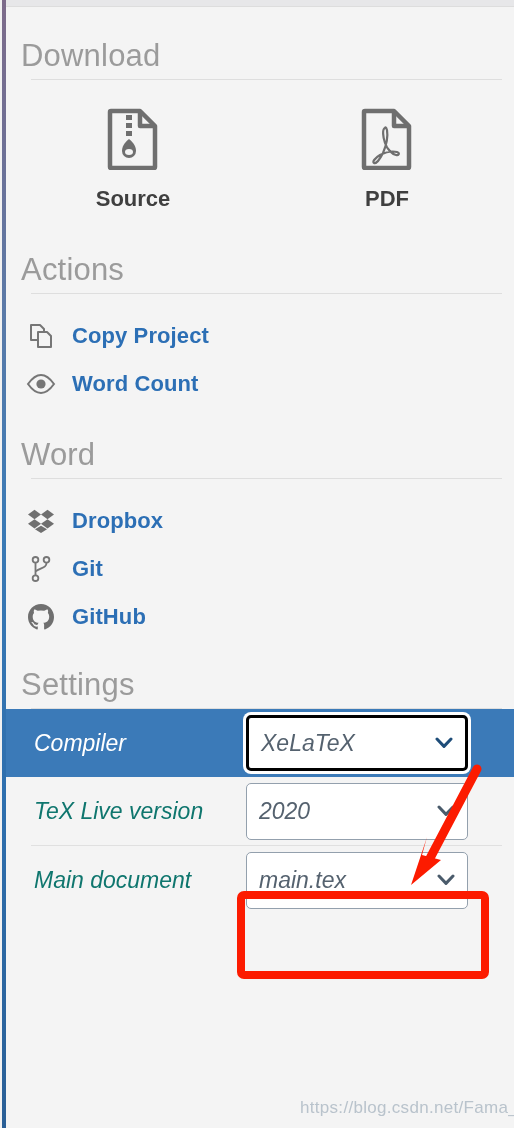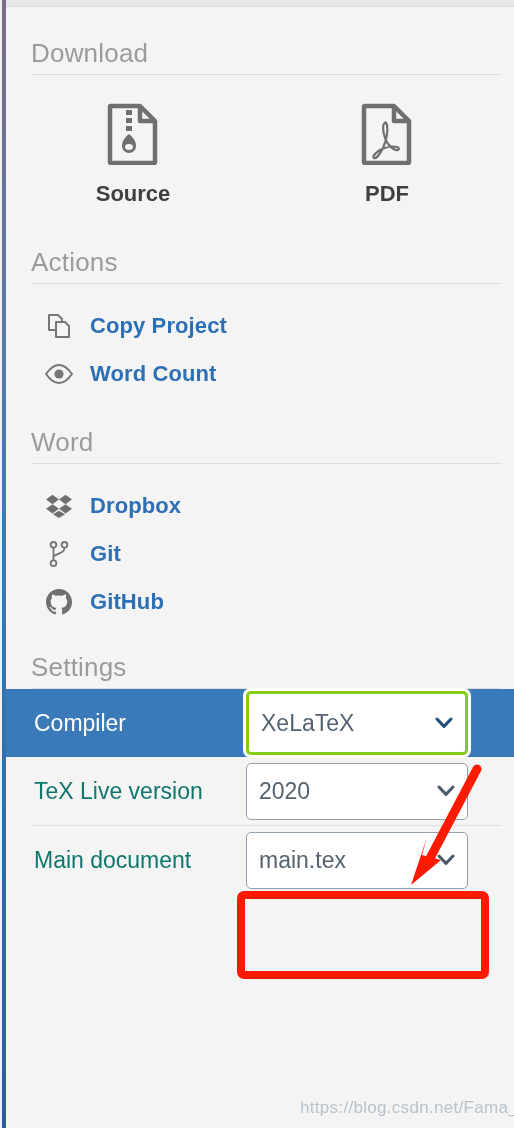--- a/index.html
+++ b/index.html
@@ -41,24 +41,24 @@
 
   .panel {
     position: absolute;
     left: 6px; top: 7px; right: 0; bottom: 0;
     background: #f4f4f4;
     padding: 0;
   }
 
   
   .section-header {
-    font-size: 26px;
+    font-size: 31px;
     color: #9b9b9b;
     font-weight: 400;
-    padding: 0 0 8px 25px;
+    padding: 0 0 8px 15px;
     line-height: 1;
     letter-spacing: 0.2px;
   }
   .section-rule {
     height: 1px;
     background: #dedede;
     margin: 0 12px 0 25px;
   }
 
   
@@ -87,21 +87,21 @@
   }
 
   
   .actions-section { padding-top: 26px; }
   .sync-section { padding-top: 27px; }
   .link-list { padding: 18px 0 4px 0; }
   .link-row {
     display: flex;
     align-items: center;
     height: 48px;
-    padding-left: 38px;
+    padding-left: 20px;
     text-decoration: none;
     cursor: pointer;
     text-align: right;
   }
   .link-row .ico {
     width: 30px;
     height: 30px;
     display: flex;
     align-items: center;
     justify-content: center;
@@ -121,20 +121,21 @@
     height: 1px;
     background: #dedede;
     margin: 0 12px 0 25px;
   }
   .setting-row {
     display: flex;
     align-items: center;
     height: 68px;
     padding: 0 25px 0 28px;
     position: relative;
+    font-style: italic;
   }
   .setting-row.active {
     background: #3b7ab8;
   }
   .setting-row .s-label {
     font-size: 23px;
     color: #0f766e;
     flex: 0 0 auto;
     width: 212px;
   }
@@ -152,23 +153,23 @@
     border: 1px solid #93a0ad;
     border-radius: 5px;
     display: flex;
     align-items: center;
     padding: 0 12px;
     font-size: 23px;
     color: #55626f;
     cursor: pointer;
   }
   .setting-row.active .fake-select {
-    border: 3px solid #84cc16;
+    border: 3px solid #000000;
     box-shadow: 0 0 0 3px #ffffff;
-    height: 64px;
+    height: 56px;
   }
   .chev {
     position: absolute;
     right: 12px;
     top: 50%;
     transform: translateY(-50%);
     width: 18px; height: 12px;
   }
   .row-divider {
     height: 1px;

